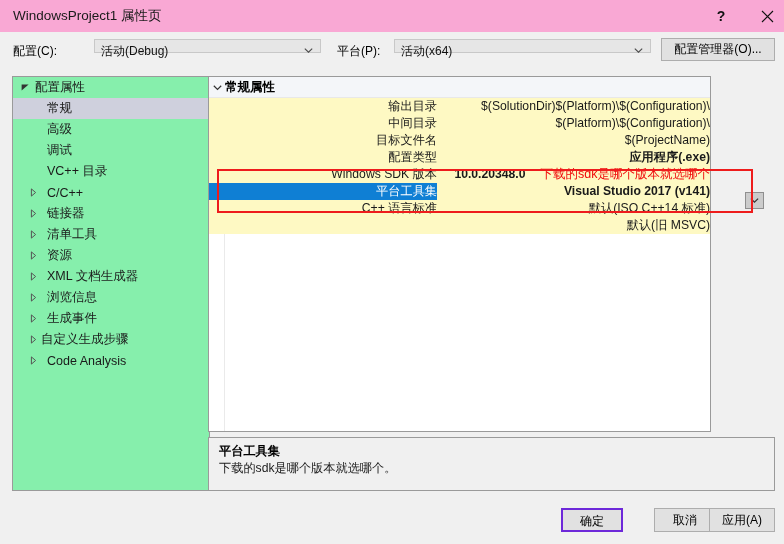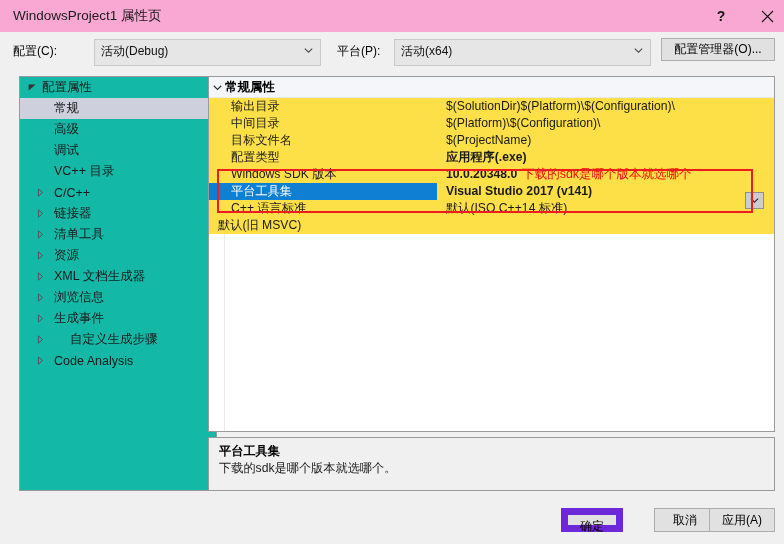--- a/index.html
+++ b/index.html
@@ -60,21 +60,21 @@
   .lbl-config {
     position: absolute;
     left: 13px; top: 11px;
     font-size: 12px;
     white-space: nowrap;
   }
   .combo {
     position: absolute;
     background: #e6e6e6;
     border: 1px solid #c8c8c8;
-    height: 27px;
+    height: 14px;
     box-sizing: border-box;
     cursor: default;
   }
   .combo-text {
     position: absolute;
     left: 6px; top: 3px;
     font-size: 12px;
     white-space: nowrap;
     color: #111;
   }
@@ -106,23 +106,23 @@
   #btn-config-manager {
     position: absolute;
     left: 661px; top: 38px;
     width: 114px; height: 23px;
     line-height: 21px;
   }
 
   
   .treepanel {
     position: absolute;
-    left: 19px; top: 76px;
+    left: 12px; top: 76px;
     width: 198px; height: 415px;
-    background: #14b8a6;
+    background: #86efac;
     border: 1px solid #9a9a9a;
     box-sizing: border-box;
     overflow: hidden;
   }
   .tree-item {
     position: relative;
     height: 21px;
     display: flex;
     align-items: center;
     cursor: default;
@@ -138,21 +138,21 @@
     display: inline-block;
     text-align: center;
     flex: 0 0 13px;
   }
   .tree-arrow svg { display: block; margin: 0 auto; }
 
   
   .gridpanel {
     position: absolute;
     left: 208px; top: 76px;
-    width: 567px; height: 356px;
+    width: 503px; height: 356px;
     background: #ffffff;
     border: 1px solid #9a9a9a;
     box-sizing: border-box;
     overflow: hidden;
   }
   .grid-gutter {
     position: absolute;
     left: 0; top: 0;
     width: 16px; height: 100%;
     border-right: 1px solid #eaeaea;
@@ -180,21 +180,22 @@
     font-weight: bold;
     color: #000;
     white-space: nowrap;
   }
   .prop-row {
     position: relative;
     height: 17px;
     display: flex;
     align-items: center;
     cursor: default;
-    background: #fde047;
+    background: #fef9c3;
+    text-align: right;
   }
   .prop-name {
     flex: 0 0 228px;
     padding-left: 22px;
     box-sizing: border-box;
     font-size: 12.2px;
     color: #1a1a1a;
     white-space: nowrap;
     overflow: hidden;
     height: 17px;
@@ -213,21 +214,21 @@
     white-space: nowrap;
     overflow: hidden;
     height: 17px;
     line-height: 17px;
   }
   .prop-value.bold { font-weight: bold; }
   .annot-red {
     color: #f00b0b;
     font-weight: normal;
     font-size: 12.5px;
-    margin-left: 5px;
+    margin-left: 15px;
   }
   .grid-dropdown {
     position: absolute;
     left: 745px; top: 192px;
     width: 19px; height: 17px;
     background: #cccccc;
     border: 1px solid #8f8f8f;
     box-sizing: border-box;
     display: flex;
     align-items: center;
@@ -270,21 +271,21 @@
     color: #1a1a1a;
     white-space: nowrap;
   }
 
   
   #btn-ok {
     position: absolute;
     left: 561px; top: 508px;
     width: 62px; height: 24px;
     line-height: 22px;
-    border: 7px solid #6d28d9;
+    border: 2px solid #6d28d9;
     background: #e1e1e1;
   }
   #btn-cancel {
     position: absolute;
     left: 635px; top: 508px;
     width: 62px; height: 24px;
     line-height: 22px;
     margin-left: 19px;
   }
   #btn-apply {
@@ -419,21 +420,21 @@
           </svg>
         </span>
         <span class="tree-label" style="margin-left: 7px;">生成事件</span>
       </div>
       <div class="tree-item">
         <span class="tree-arrow" style="margin-left: 14px;">
           <svg width="7" height="9" viewBox="0 0 7 9">
             <path d="M1.4 0.9 L5.6 4.5 L1.4 8.1 Z" fill="none" stroke="#555" stroke-width="1"></path>
           </svg>
         </span>
-        <span class="tree-label" style="margin-left: 23px; text-align: center;">自定义生成步骤</span>
+        <span class="tree-label" style="margin-left: 1px; text-align: center;">自定义生成步骤</span>
       </div>
       <div class="tree-item">
         <span class="tree-arrow" style="margin-left: 14px;">
           <svg width="7" height="9" viewBox="0 0 7 9">
             <path d="M1.4 0.9 L5.6 4.5 L1.4 8.1 Z" fill="none" stroke="#555" stroke-width="1"></path>
           </svg>
         </span>
         <span class="tree-label" style="margin-left: 7px; text-align: right;">Code Analysis</span>
       </div>
     </div>

